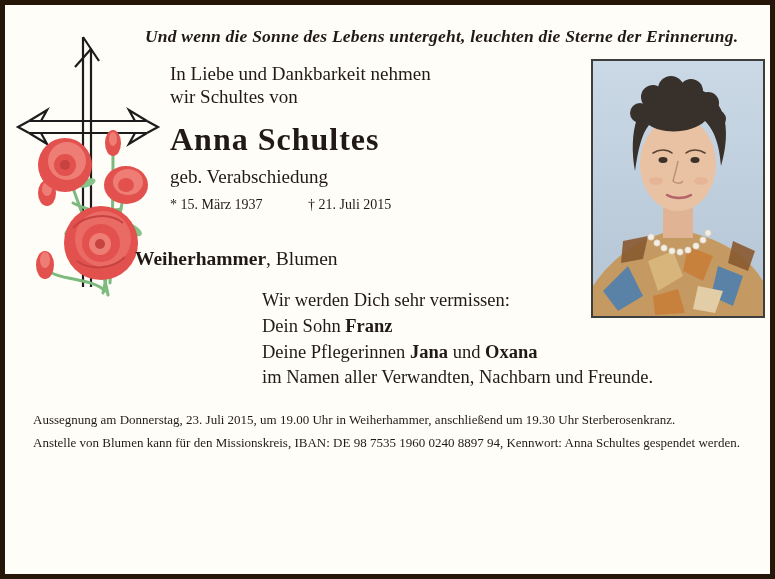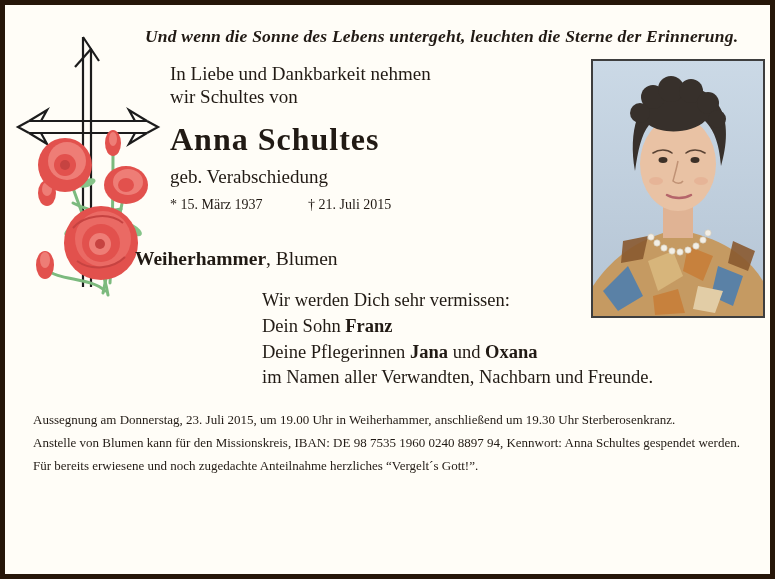--- a/index.html
+++ b/index.html
@@ -199,16 +199,15 @@
       <path d="M85 100 C83 110 81 116 80 120 C83 123 88 123 90 120" stroke="#c09275" stroke-width="1.5" fill="none"></path>
       <path d="M74 134 C81 138 91 138 98 134" stroke="#b5656a" stroke-width="2.5" fill="none" stroke-linecap="round"></path>
       <ellipse cx="63" cy="120" rx="7" ry="4" fill="#e3a98c" opacity="0.55"></ellipse>
       <ellipse cx="108" cy="120" rx="7" ry="4" fill="#e3a98c" opacity="0.55"></ellipse>
     </svg>
   </div>
 
   <div class="announcements">
     <p>Aussegnung am Donnerstag, 23. Juli 2015, um 19.00 Uhr in Weiherhammer, anschließend um 19.30 Uhr Sterberosenkranz.</p>
     <p>Anstelle von Blumen kann für den Missionskreis, IBAN: DE 98 7535 1960 0240 8897 94, Kennwort: Anna Schultes gespendet werden.</p>
-    <p>Für bereits erwiesene und noch zugedachte Anteilnahme herzliches “Vergelt´s Gott!”.</p>
   </div>
 
 </div>
 
 </body></html>

